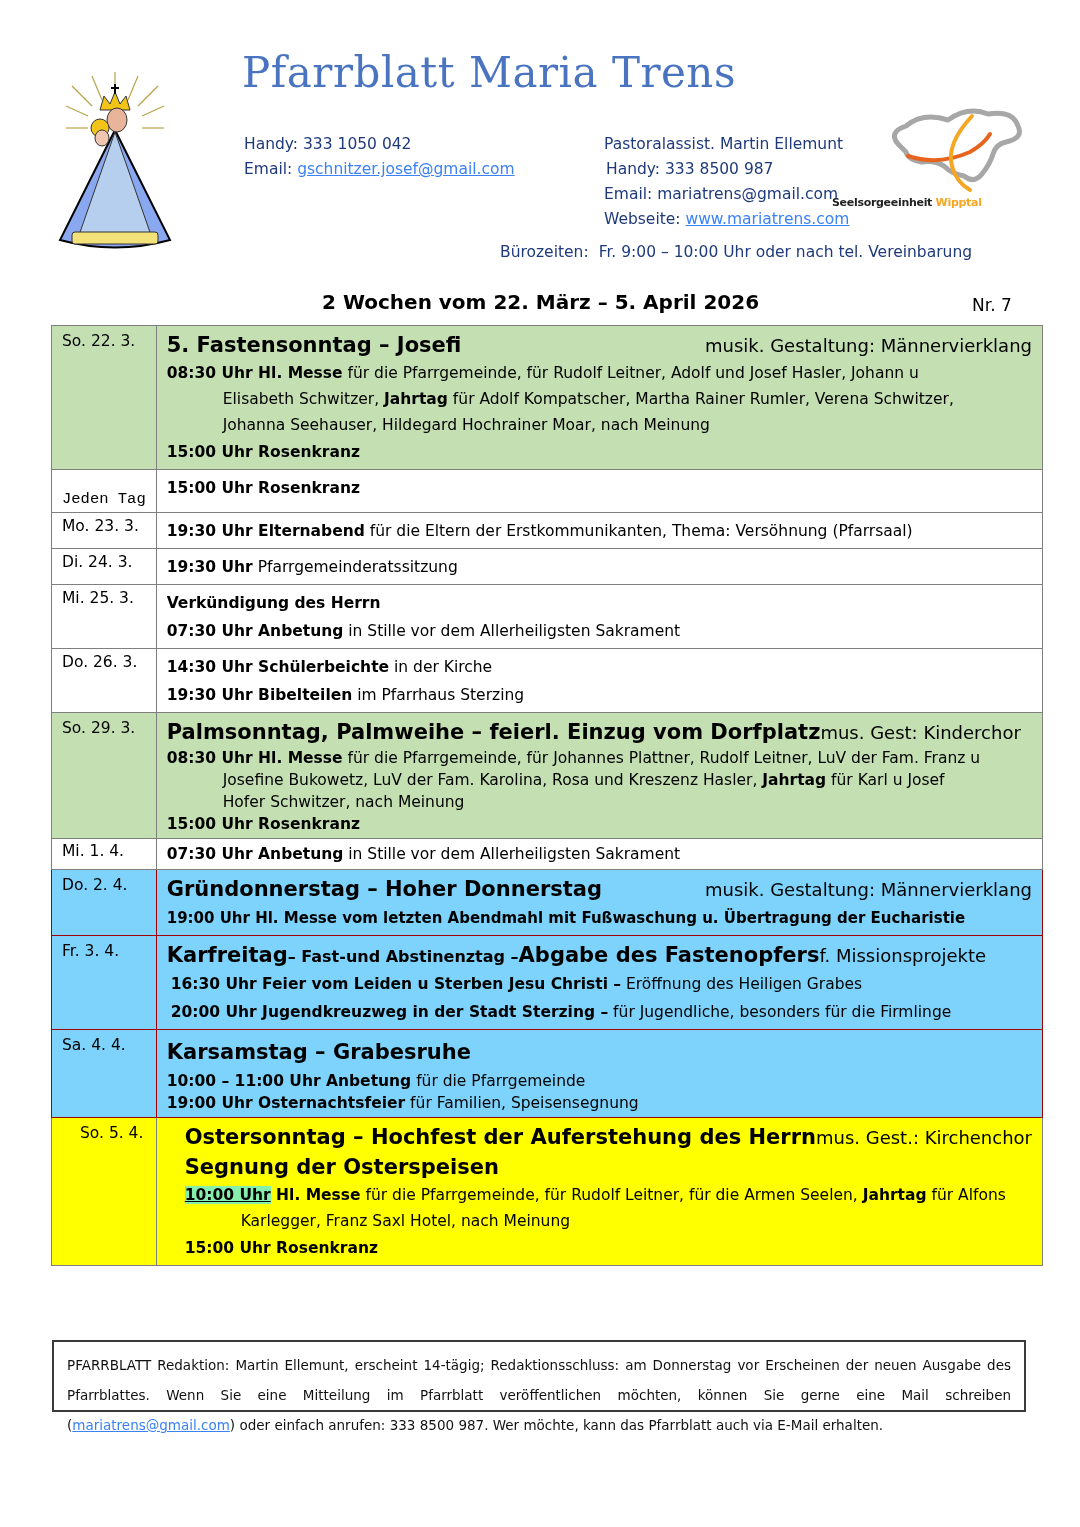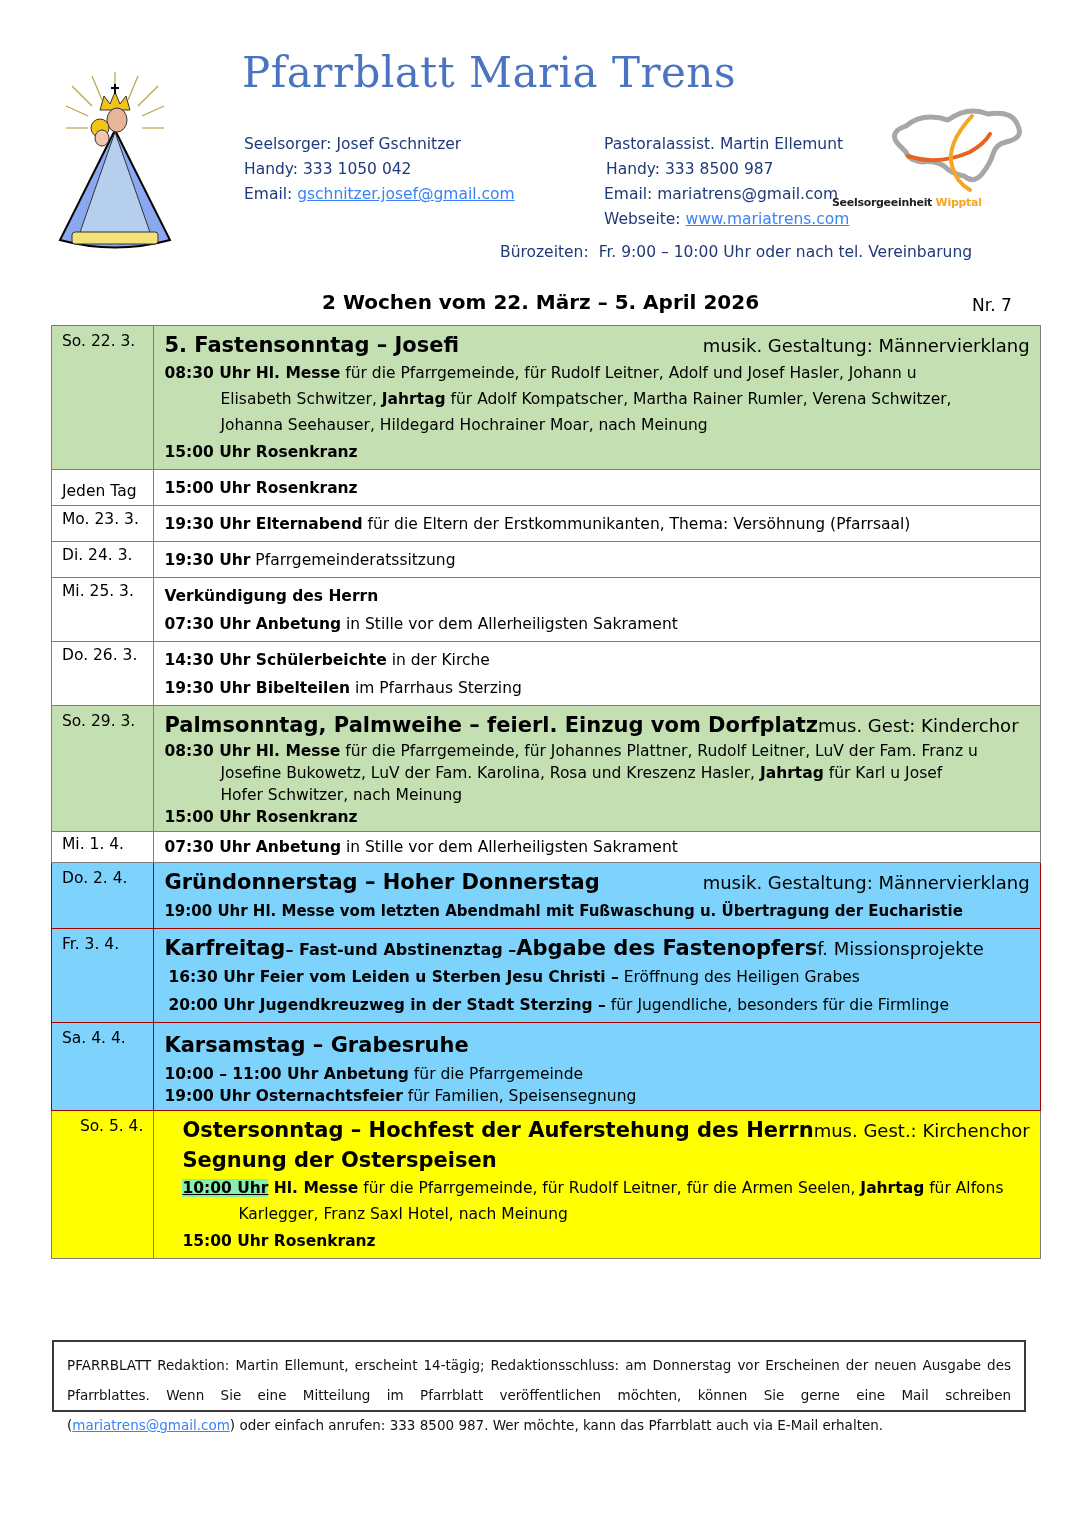--- a/index.html
+++ b/index.html
@@ -75,21 +75,20 @@
       <line x1="71" y1="18" x2="79" y2="18" stroke="#000" stroke-width="2"></line>
     <ellipse cx="77" cy="50" rx="10" ry="12" fill="#e9b59a" stroke="#333" stroke-width="1"></ellipse>
     <circle cx="60" cy="58" r="9" fill="#f2c418" stroke="#333" stroke-width="1"></circle>
     <ellipse cx="62" cy="68" rx="7" ry="8" fill="#f0c6b0" stroke="#333" stroke-width="1"></ellipse>
   </svg>
 </div>
 
 <div class="title">Pfarrblatt Maria Trens</div>
 
 <div class="contact contact-left">
-  <span class="sub">Seelsorger: Josef Gschnitzer</span>
   <span class="sub">Handy:  333 1050 042</span>
   <span class="sub"><span>Email: </span><a>gschnitzer.josef@gmail.com</a></span>
 </div>
 
 <div class="contact contact-right">
   <span class="sub">Pastoralassist. Martin Ellemunt</span>
   <span class="sub indent">Handy: 333 8500 987</span>
   <span class="sub">Email: mariatrens@gmail.com</span>
   <span class="sub"><span>Webseite: </span><a>www.mariatrens.com</a></span>
 </div>
@@ -123,21 +122,21 @@
       <div class="wrap">
         <span class="b">08:30 Uhr Hl. Messe</span><span> für die Pfarrgemeinde, für Rudolf Leitner, Adolf und Josef Hasler, Johann u</span>
         <span class="cont"><span>Elisabeth Schwitzer, </span><span class="b">Jahrtag</span><span> für Adolf Kompatscher, Martha Rainer Rumler, Verena Schwitzer,</span></span>
         <span class="cont">Johanna Seehauser, Hildegard Hochrainer Moar, nach Meinung</span>
       </div>
       <div class="line b">15:00 Uhr Rosenkranz</div>
     </td>
   </tr>
 
   <tr class="white">
-    <td class="date" style="padding-top:12px;padding-bottom:4px;">Jeden Tag</td>
+    <td class="date" style="padding-top:20px;padding-bottom:4px;font-family:Liberation Mono, monospace;">Jeden Tag</td>
     <td class="content">
       <div class="line b">15:00 Uhr Rosenkranz</div>
     </td>
   </tr>
 
   <tr class="white">
     <td class="date" style="padding-top:4px;padding-bottom:4px;">Mo. 23. 3.</td>
     <td class="content">
       <div class="line"><span class="b">19:30 Uhr Elternabend</span><span> für die Eltern der Erstkommunikanten, Thema: Versöhnung (Pfarrsaal)</span></div>
     </td>

